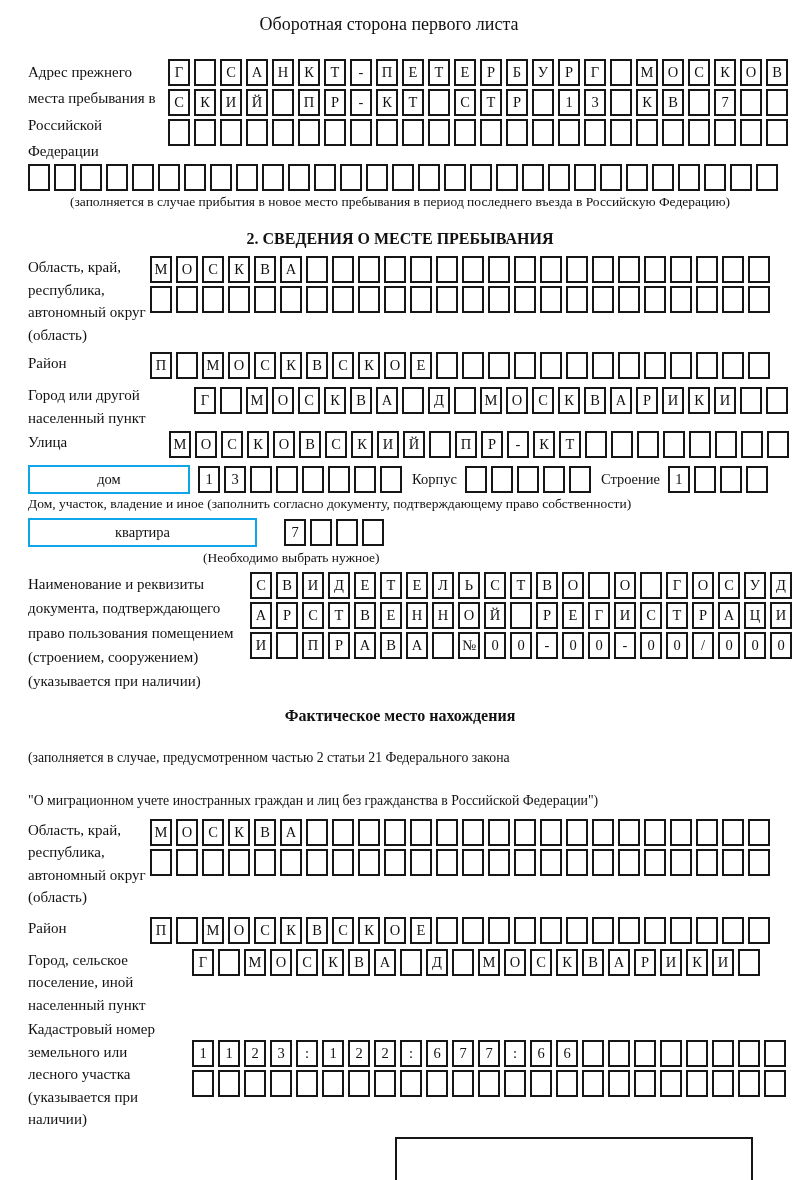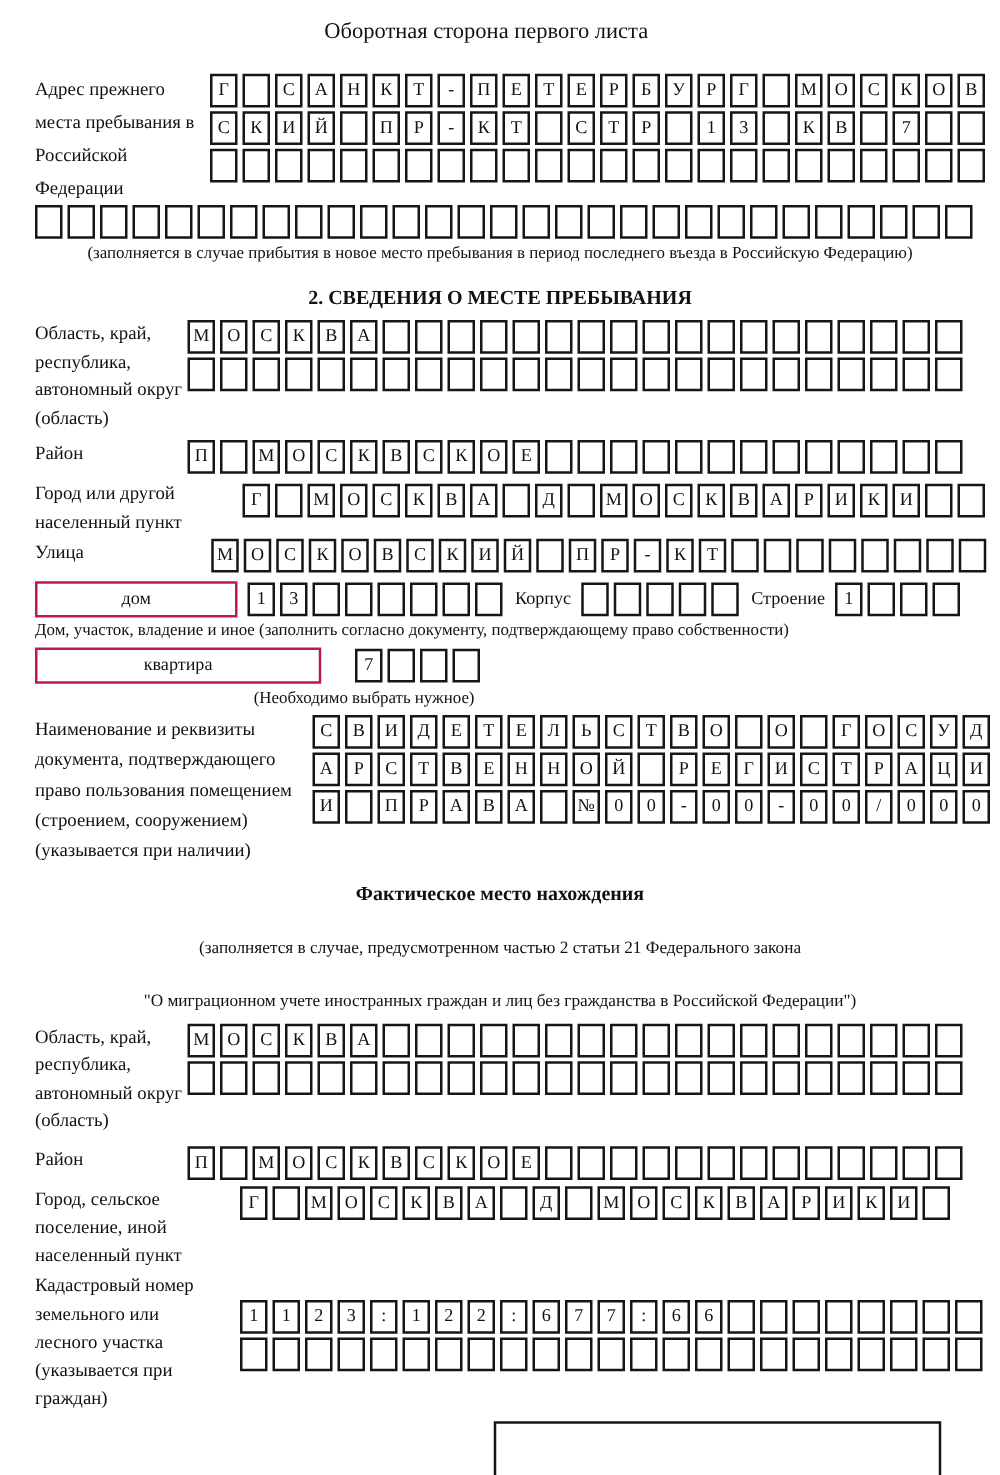--- a/index.html
+++ b/index.html
@@ -20,30 +20,30 @@
   .frow{display:flex;align-items:flex-start;}
   .lbl{font-size:15px;line-height:1.5;}
   .lbl-std{width:122px;flex:0 0 auto;}
   .lbl-wide{width:147px;flex:0 0 auto;}
   .lbl-med{width:145px;flex:0 0 auto;}
   .boxcol{flex:1 1 auto;}
   .caption{font-size:13.5px;margin:2px 0 6px 0;}
   .caption-center{text-align:center;}
   .sec-title{text-align:center;font-weight:bold;font-size:16px;margin:20px 0 8px 0;}
   .named-box{
-    box-sizing:border-box;border:2px solid #be185d;height:29px;
+    box-sizing:border-box;border:2px solid #0ea5e9;height:29px;
     display:flex;align-items:center;justify-content:center;font-size:14.5px;background:#fff;flex:0 0 auto;
   }
   .inline-lbl{font-size:14.5px;line-height:29px;white-space:nowrap;flex:0 0 auto;}
   .cbox{
     box-sizing:border-box;width:25px;height:30px;border:2px solid #161616;
     display:inline-flex;align-items:center;justify-content:center;font-size:15px;flex:0 0 auto;background:#fff;
   }
   .mesto-row{display:flex;align-items:center;margin-top:8px;}
-  .sub-center{text-align:center;font-size:13.8px;line-height:1.35;margin-top:24px;}
+  .sub-center{font-size:13.8px;line-height:1.35;margin-top:24px;}
   .stamp-box{
     box-sizing:border-box;border:2px solid #161616;width:358px;height:172px;
     margin-left:367px;margin-top:6px;background:#fff;
   }
   .mt2{margin-top:2px;gap:19px;} .mt4{margin-top:4px;} .mt6{margin-top:6px;} .mt8{margin-top:8px;}
 </style>
 </head>
 <body>
 
 <div class="page">
@@ -546,21 +546,21 @@
         <span class="box">А</span>
         <span class="box">Р</span>
         <span class="box">И</span>
         <span class="box">К</span>
         <span class="box">И</span>
         <span class="box"></span>
       </div>
   </div>
 
   <div class="frow mt2">
-    <div class="lbl lbl-med">Кадастровый номер земельного или лесного участка (указывается при граждан)</div>
+    <div class="lbl lbl-med">Кадастровый номер земельного или лесного участка (указывается при наличии)</div>
     <div class="boxcol" style="padding-top:22px;">
       <div class="box-row">
           <span class="box">1</span>
           <span class="box">1</span>
           <span class="box">2</span>
           <span class="box">3</span>
           <span class="box">:</span>
           <span class="box">1</span>
           <span class="box">2</span>
           <span class="box">2</span>

